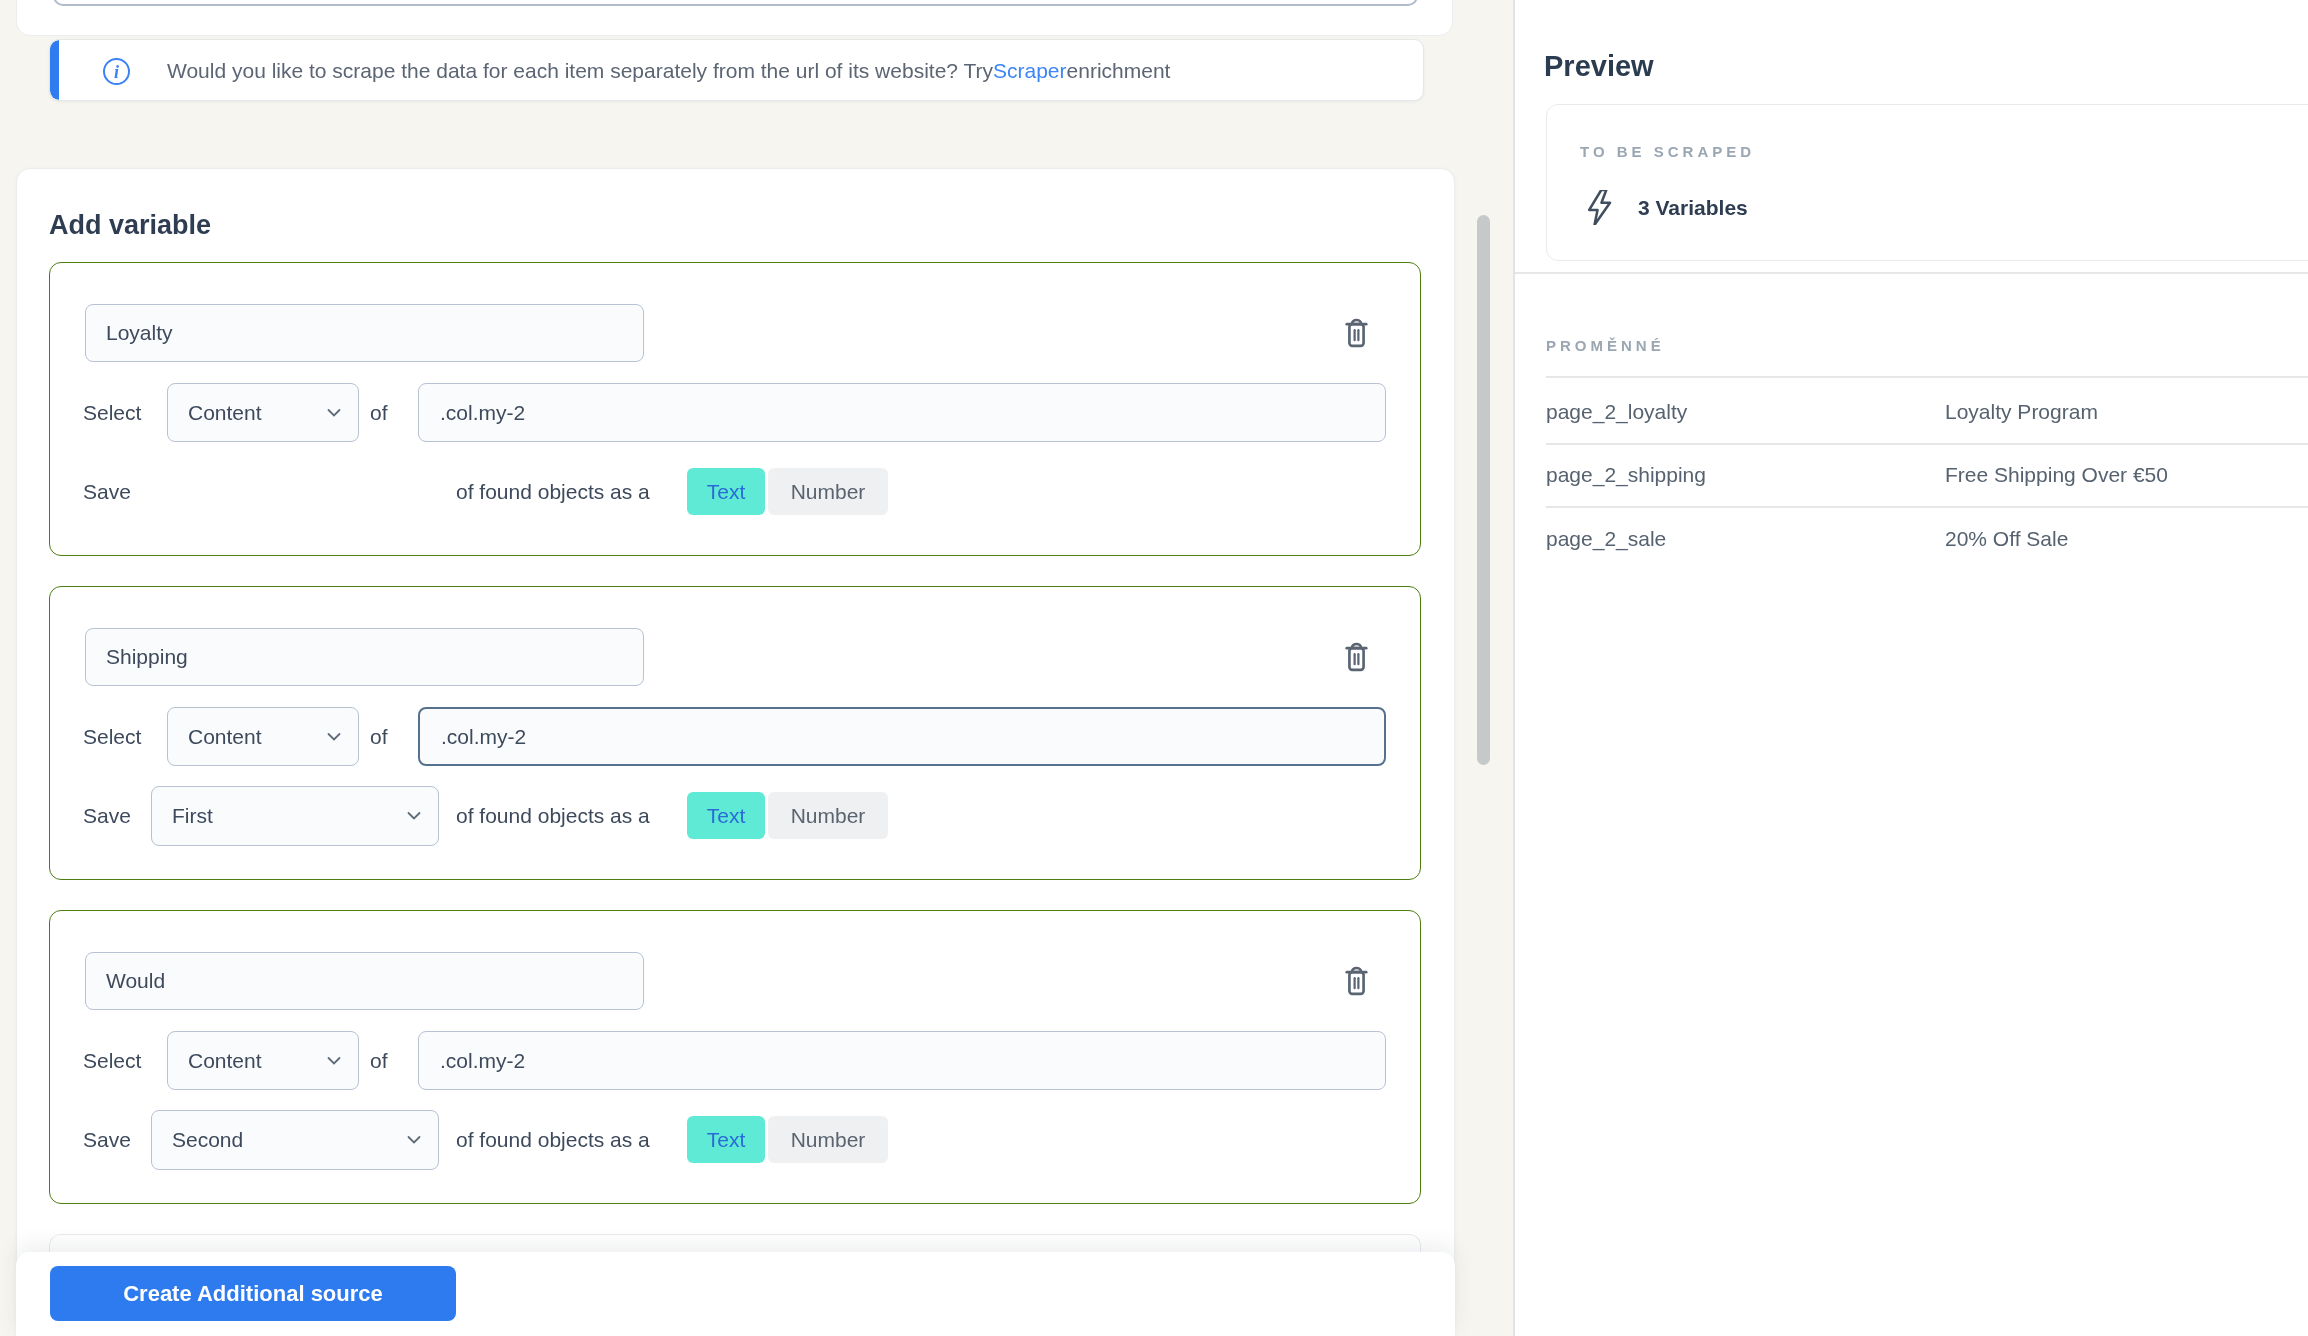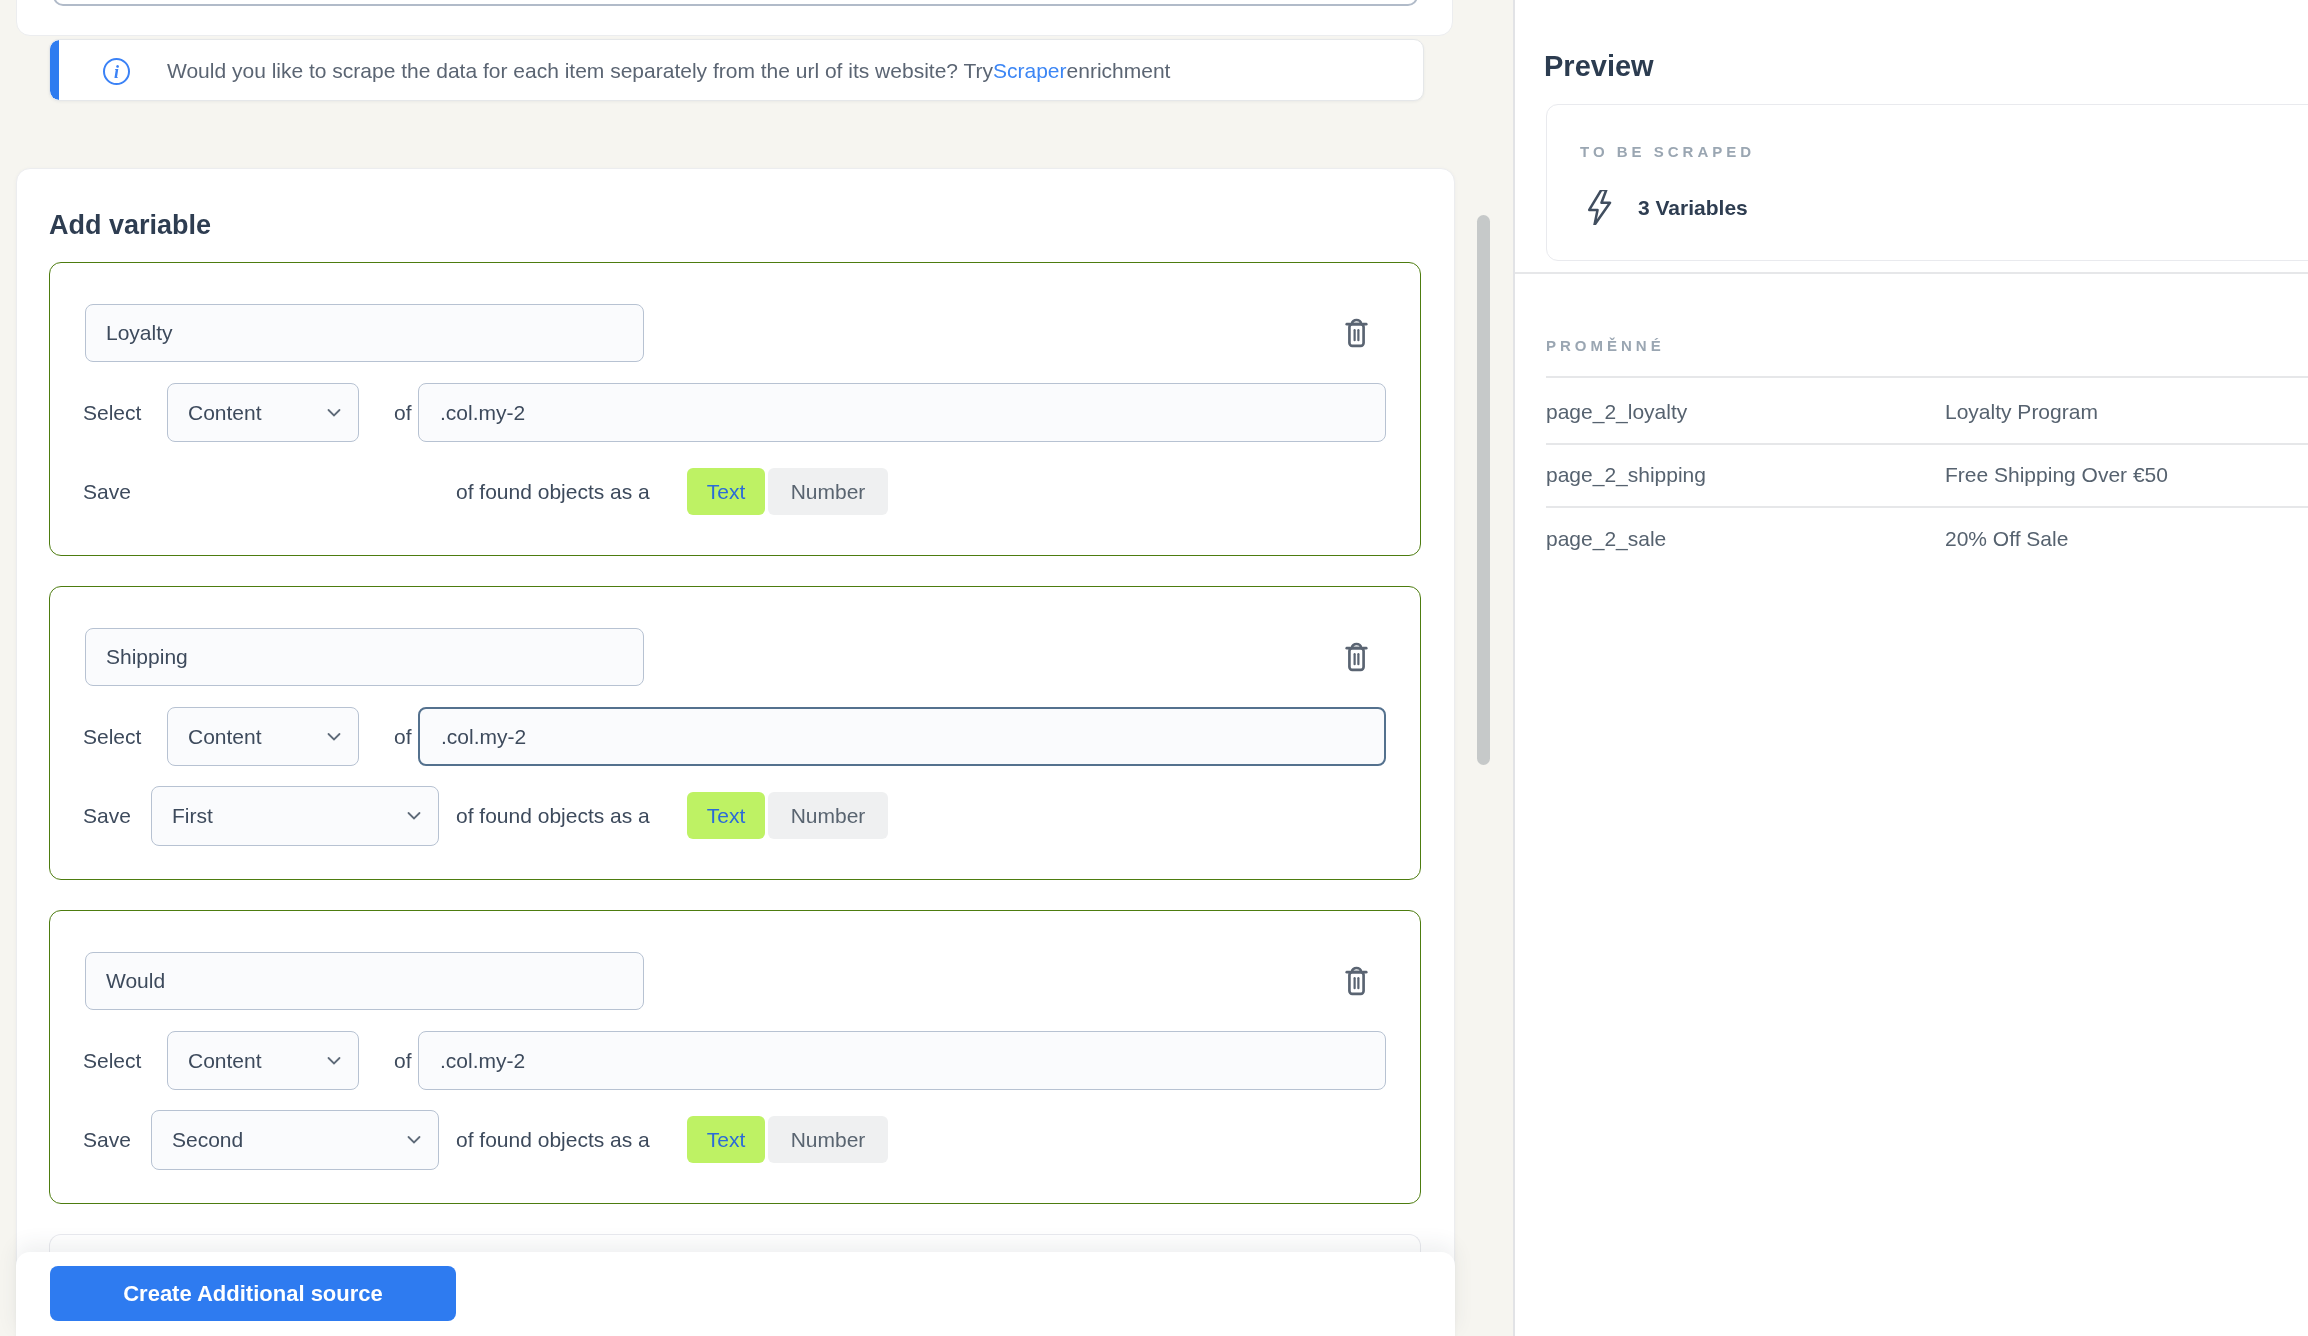--- a/index.html
+++ b/index.html
@@ -87,25 +87,25 @@
   .chev { position:absolute; right:17px; top:50%; transform:translateY(-50%); }
 
   .selector-input {
     position:absolute; left:368px; top:0; width:968px; height:59px;
     background:#fafbfd; border:1.5px solid #b7c2d2; border-radius:8px;
     display:flex; align-items:center; padding-left:21px;
     font-size:21px; color:#3d4a5c;
   }
   .selector-input.focused { border:2.5px solid #54718e; }
 
-  .lbl-select { left:33px; } .lbl-of { left:344px; } .lbl-save { left:33px; } .lbl-found { left:406px; }
+  .lbl-select { left:33px; } .lbl-of { left:320px; } .lbl-save { left:33px; } .lbl-found { left:406px; }
 
   .seg { position:absolute; top:6px; height:47px; display:flex; align-items:center;
     justify-content:center; font-size:21px; border-radius:6px; cursor:pointer; }
-  .seg-text { left:637px; width:78px; background:#bef264; color:#2b6bd8; }
+  .seg-text { left:637px; width:78px; background:#5eead4; color:#2b6bd8; }
   .seg-number { left:718px; width:120px; background:#eff0f1; color:#596470; }
 
   
   .footer {
     left:16px; top:1252px; width:1439px; height:84px;
     background:#fff; border-radius:14px 14px 0 0;
     box-shadow:0 -8px 20px rgba(45,62,80,.08);
   }
   .create-btn {
     position:absolute; left:34px; top:14px; width:406px; height:55px;

